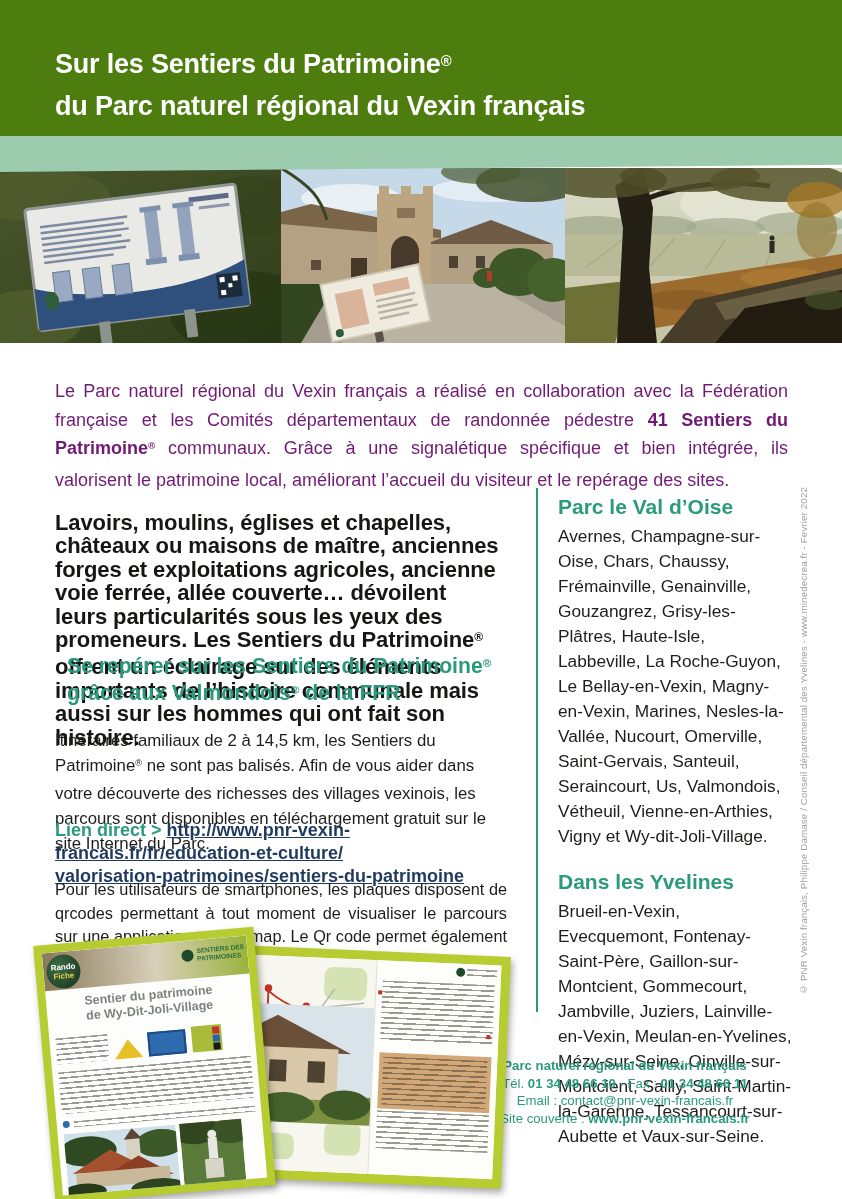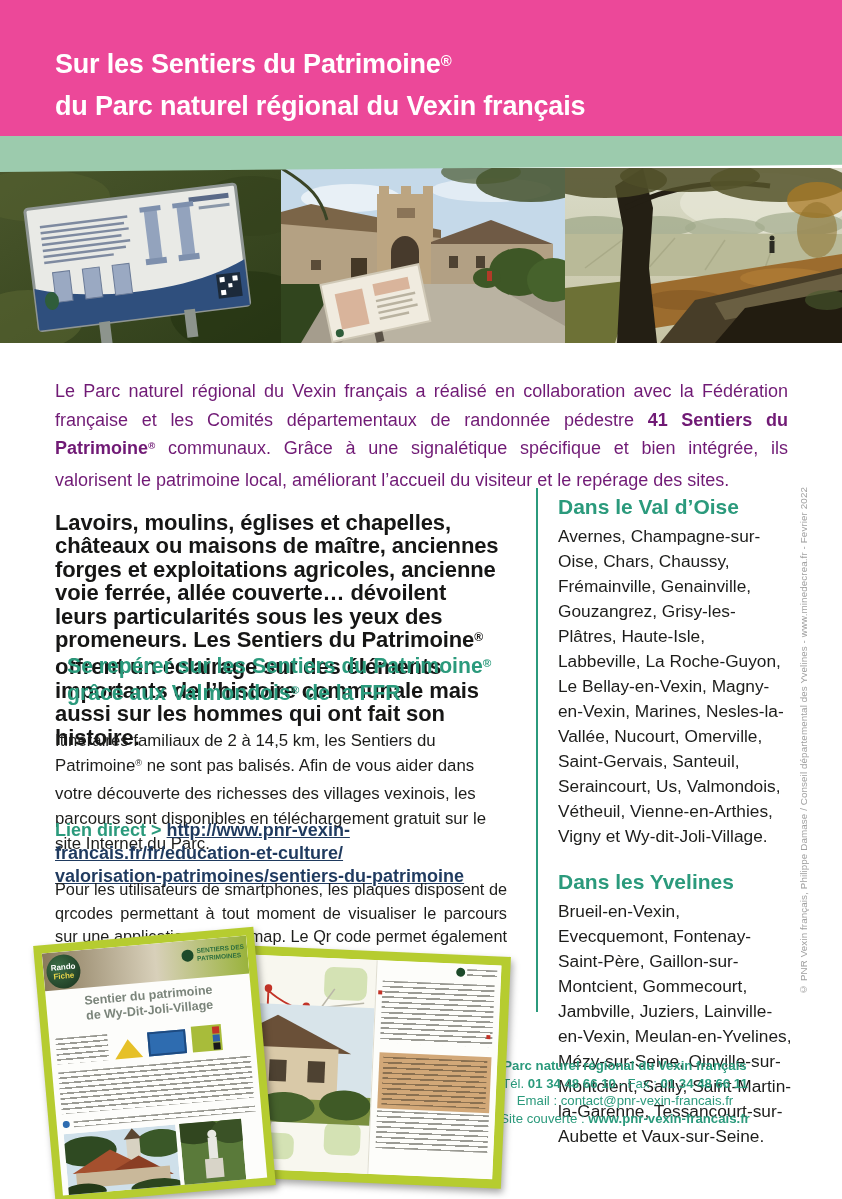--- a/index.html
+++ b/index.html
@@ -2,21 +2,21 @@
 <html><head>
 <meta charset="utf-8">
 <title>Document</title>
 <style>
   html,body{margin:0;padding:0;background:#e9e9e9;}
   .page{position:relative;width:842px;height:1199px;margin:0 auto;background:#ffffff;
         font-family:"Liberation Sans",sans-serif;overflow:hidden;}
   .sup{font-size:.55em;vertical-align:baseline;position:relative;top:-.5em;}
 
   
-  .header{position:absolute;left:0;top:0;width:842px;height:137px;background:#ec4899;}
+  .header{position:absolute;left:0;top:0;width:842px;height:137px;background:#4d7c0f;}
   .header-title{position:absolute;left:55px;top:45px;color:#fff;font-weight:bold;
         font-size:27px;line-height:38px;letter-spacing:-.2px;white-space:nowrap;}
   .band{position:absolute;left:0;top:136px;width:842px;height:36px;background:#9ccbad;
         clip-path:polygon(0 0,100% 0,100% 80%,0 100%);z-index:2;}
 
   
   .photostrip{position:absolute;left:0;top:168px;width:842px;height:175px;display:flex;z-index:1;}
   .photo{height:175px;}
   .photo svg{display:block;width:100%;height:100%;}
 
@@ -265,21 +265,21 @@
   <p class="itin"><span>Itinéraires familiaux de 2 à 14,5 km, les Sentiers du Patrimoine</span><sup class="sup">®</sup><span> ne sont pas balisés. Afin de vous aider dans votre découverte des richesses des villages vexinois, les parcours sont disponibles en téléchargement gratuit sur le site Internet du Parc.</span></p>
 
   <p class="linkblock" style="margin:0;"><span class="link-label">Lien direct &gt; </span><span class="link-url"><span>http://www.pnr-vexin-francais.fr/fr/education-et-culture/</span><br><span>valorisation-patrimoines/sentiers-du-patrimoine</span></span></p>
 
   <p class="smart"><span>Pour les utilisateurs de smartphones, les plaques disposent de qrcodes permettant à tout moment de visualiser le parcours sur une application google map. Le Qr code permet également d’accéder à une version en</span>
     <span class="last">anglais du contenu du panneau.</span></p>
 
   <div class="divider"></div>
 
   <div class="rcol">
-    <h3 class="rhead">Dans le Val d’Oise</h3>
+    <h3 class="rhead">Parc le Val d’Oise</h3>
     <p class="rlist">Avernes, Champagne-sur-Oise, Chars, Chaussy, Frémainville, Genainville, Gouzangrez, Grisy-les-Plâtres, Haute-Isle, Labbeville, La Roche-Guyon, Le Bellay-en-Vexin, Magny-en-Vexin, Marines, Nesles-la-Vallée, Nucourt, Omerville, Saint-Gervais, Santeuil, Seraincourt, Us, Valmondois, Vétheuil, Vienne-en-Arthies, Vigny et Wy-dit-Joli-Village.</p>
     <h3 class="rhead">Dans les Yvelines</h3>
     <p class="rlist">Brueil-en-Vexin, Evecquemont, Fontenay-Saint-Père, Gaillon-sur-Montcient, Gommecourt, Jambville, Juziers, Lainville-en-Vexin, Meulan-en-Yvelines, Mézy-sur-Seine, Oinville-sur-Montcient, Sailly, Saint-Martin-la-Garenne, Tessancourt-sur-Aubette et Vaux-sur-Seine.</p>
   </div>
 
   <div class="credit">© PNR Vexin français, Philippe Damase / Conseil départemental des Yvelines - www.minedecrea.fr - Fevrier 2022</div>
 
   <div class="contact">
     <div class="bold">Parc naturel régional du Vexin français</div>
     <div><span>Tél. </span><span class="bold">01 34 48 66 10</span><span> - Fax : </span><span class="bold">01 34 48 66 11</span></div>

